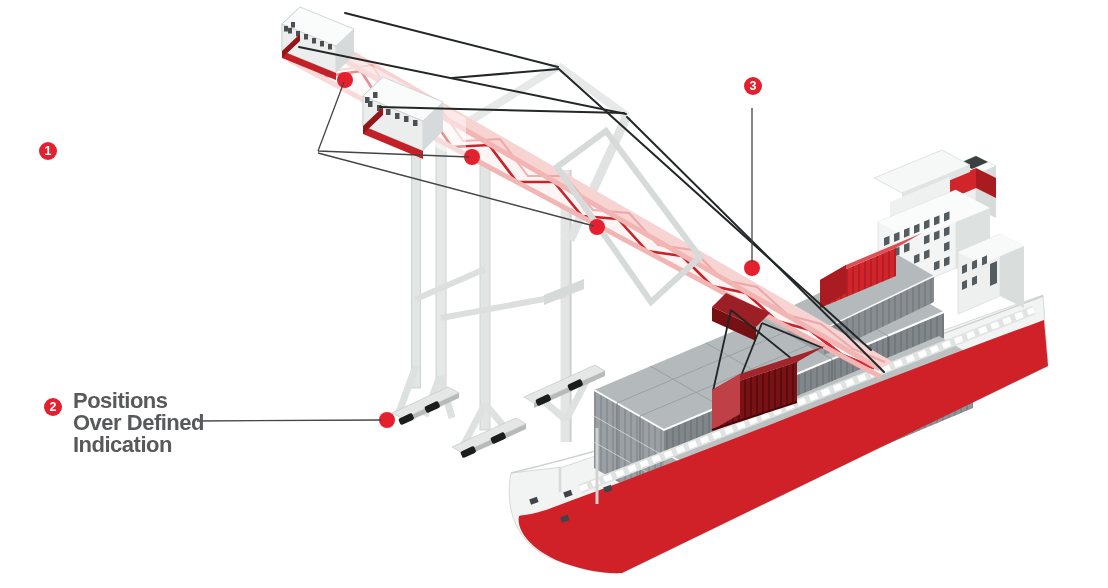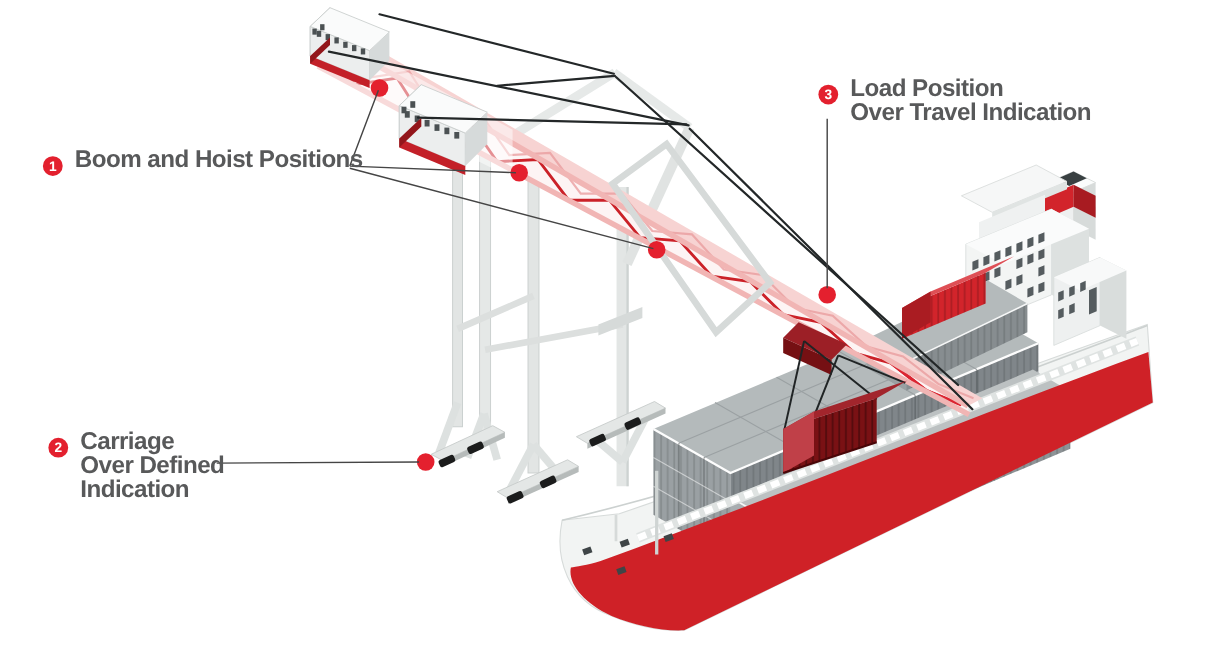--- a/index.html
+++ b/index.html
@@ -277,34 +277,29 @@
   <g stroke="#454545" stroke-width="1.3" fill="none">
     <path d="M344,82 L318,151 M318,151 L469,157 M318,153 L594,226"></path>
     <path d="M197,421 L381,420"></path>
     <path d="M752,108 L752,262"></path>
   </g>
 </svg>
 
 <div class="callout" id="callout-1">
   <span class="badge">1</span>
   <span class="lines">
-    <div>Boom and Hoist Positions</div>
   </span>
 </div>
 
 <div class="callout" id="callout-2">
   <span class="badge">2</span>
   <span class="lines">
-    <div>Carriage</div>
+    <div>Positions</div>
     <div>Over Defined</div>
     <div>Indication</div>
   </span>
 </div>
 
 <div class="callout" id="callout-3">
   <span class="badge">3</span>
-  <span class="lines">
-    <div>Load Position</div>
-    <div>Over Travel Indication</div>
-  </span>
 </div>
 
 </div>
 
 </body></html>

